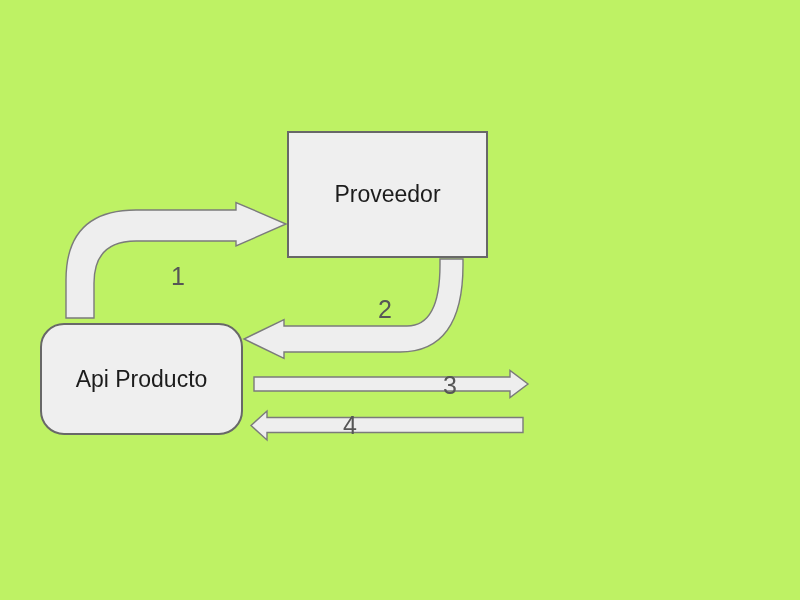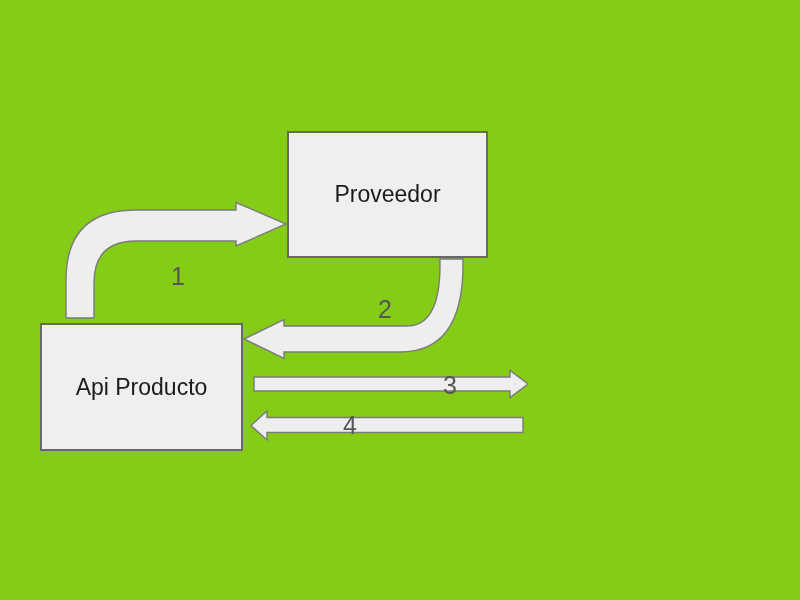--- a/index.html
+++ b/index.html
@@ -4,21 +4,21 @@
 <style>
   html, body { margin: 0; padding: 0; }
   body {
     font-family: "Liberation Sans", sans-serif;
     background: #ffffff;
   }
   .stage {
     position: relative;
     width: 800px;
     height: 600px;
-    background: #84cc16;
+    background: #bef264;
     overflow: hidden;
   }
   .arrow-layer {
     position: absolute;
     left: 0; top: 0;
     width: 800px; height: 600px;
   }
   .arrow {
     fill: #eeeeee;
     stroke: #7b7b7b;
@@ -31,21 +31,21 @@
     border: 2px solid #686868;
     box-sizing: border-box;
     display: flex;
     align-items: center;
     justify-content: center;
     font-size: 23px;
     color: #1c1c1c;
     white-space: nowrap;
   }
   .node-proveedor   { left: 287px; top: 131px; width: 201px; height: 127px; }
-  .node-apiproducto { left: 40px;  top: 323px; width: 203px; height: 128px; }
+  .node-apiproducto { left: 40px;  top: 323px; width: 203px; height: 112px; border-radius: 24px; }
   .node-apireglas   { left: 532px; top: 324px; width: 203px; height: 127px; }
   .edge-num {
     position: absolute;
     transform: translate(-50%, -50%);
     font-size: 25px;
     color: #565656;
     line-height: 1;
     z-index: 3;
   }
   .num-1 { left: 178px; top: 276px; }

